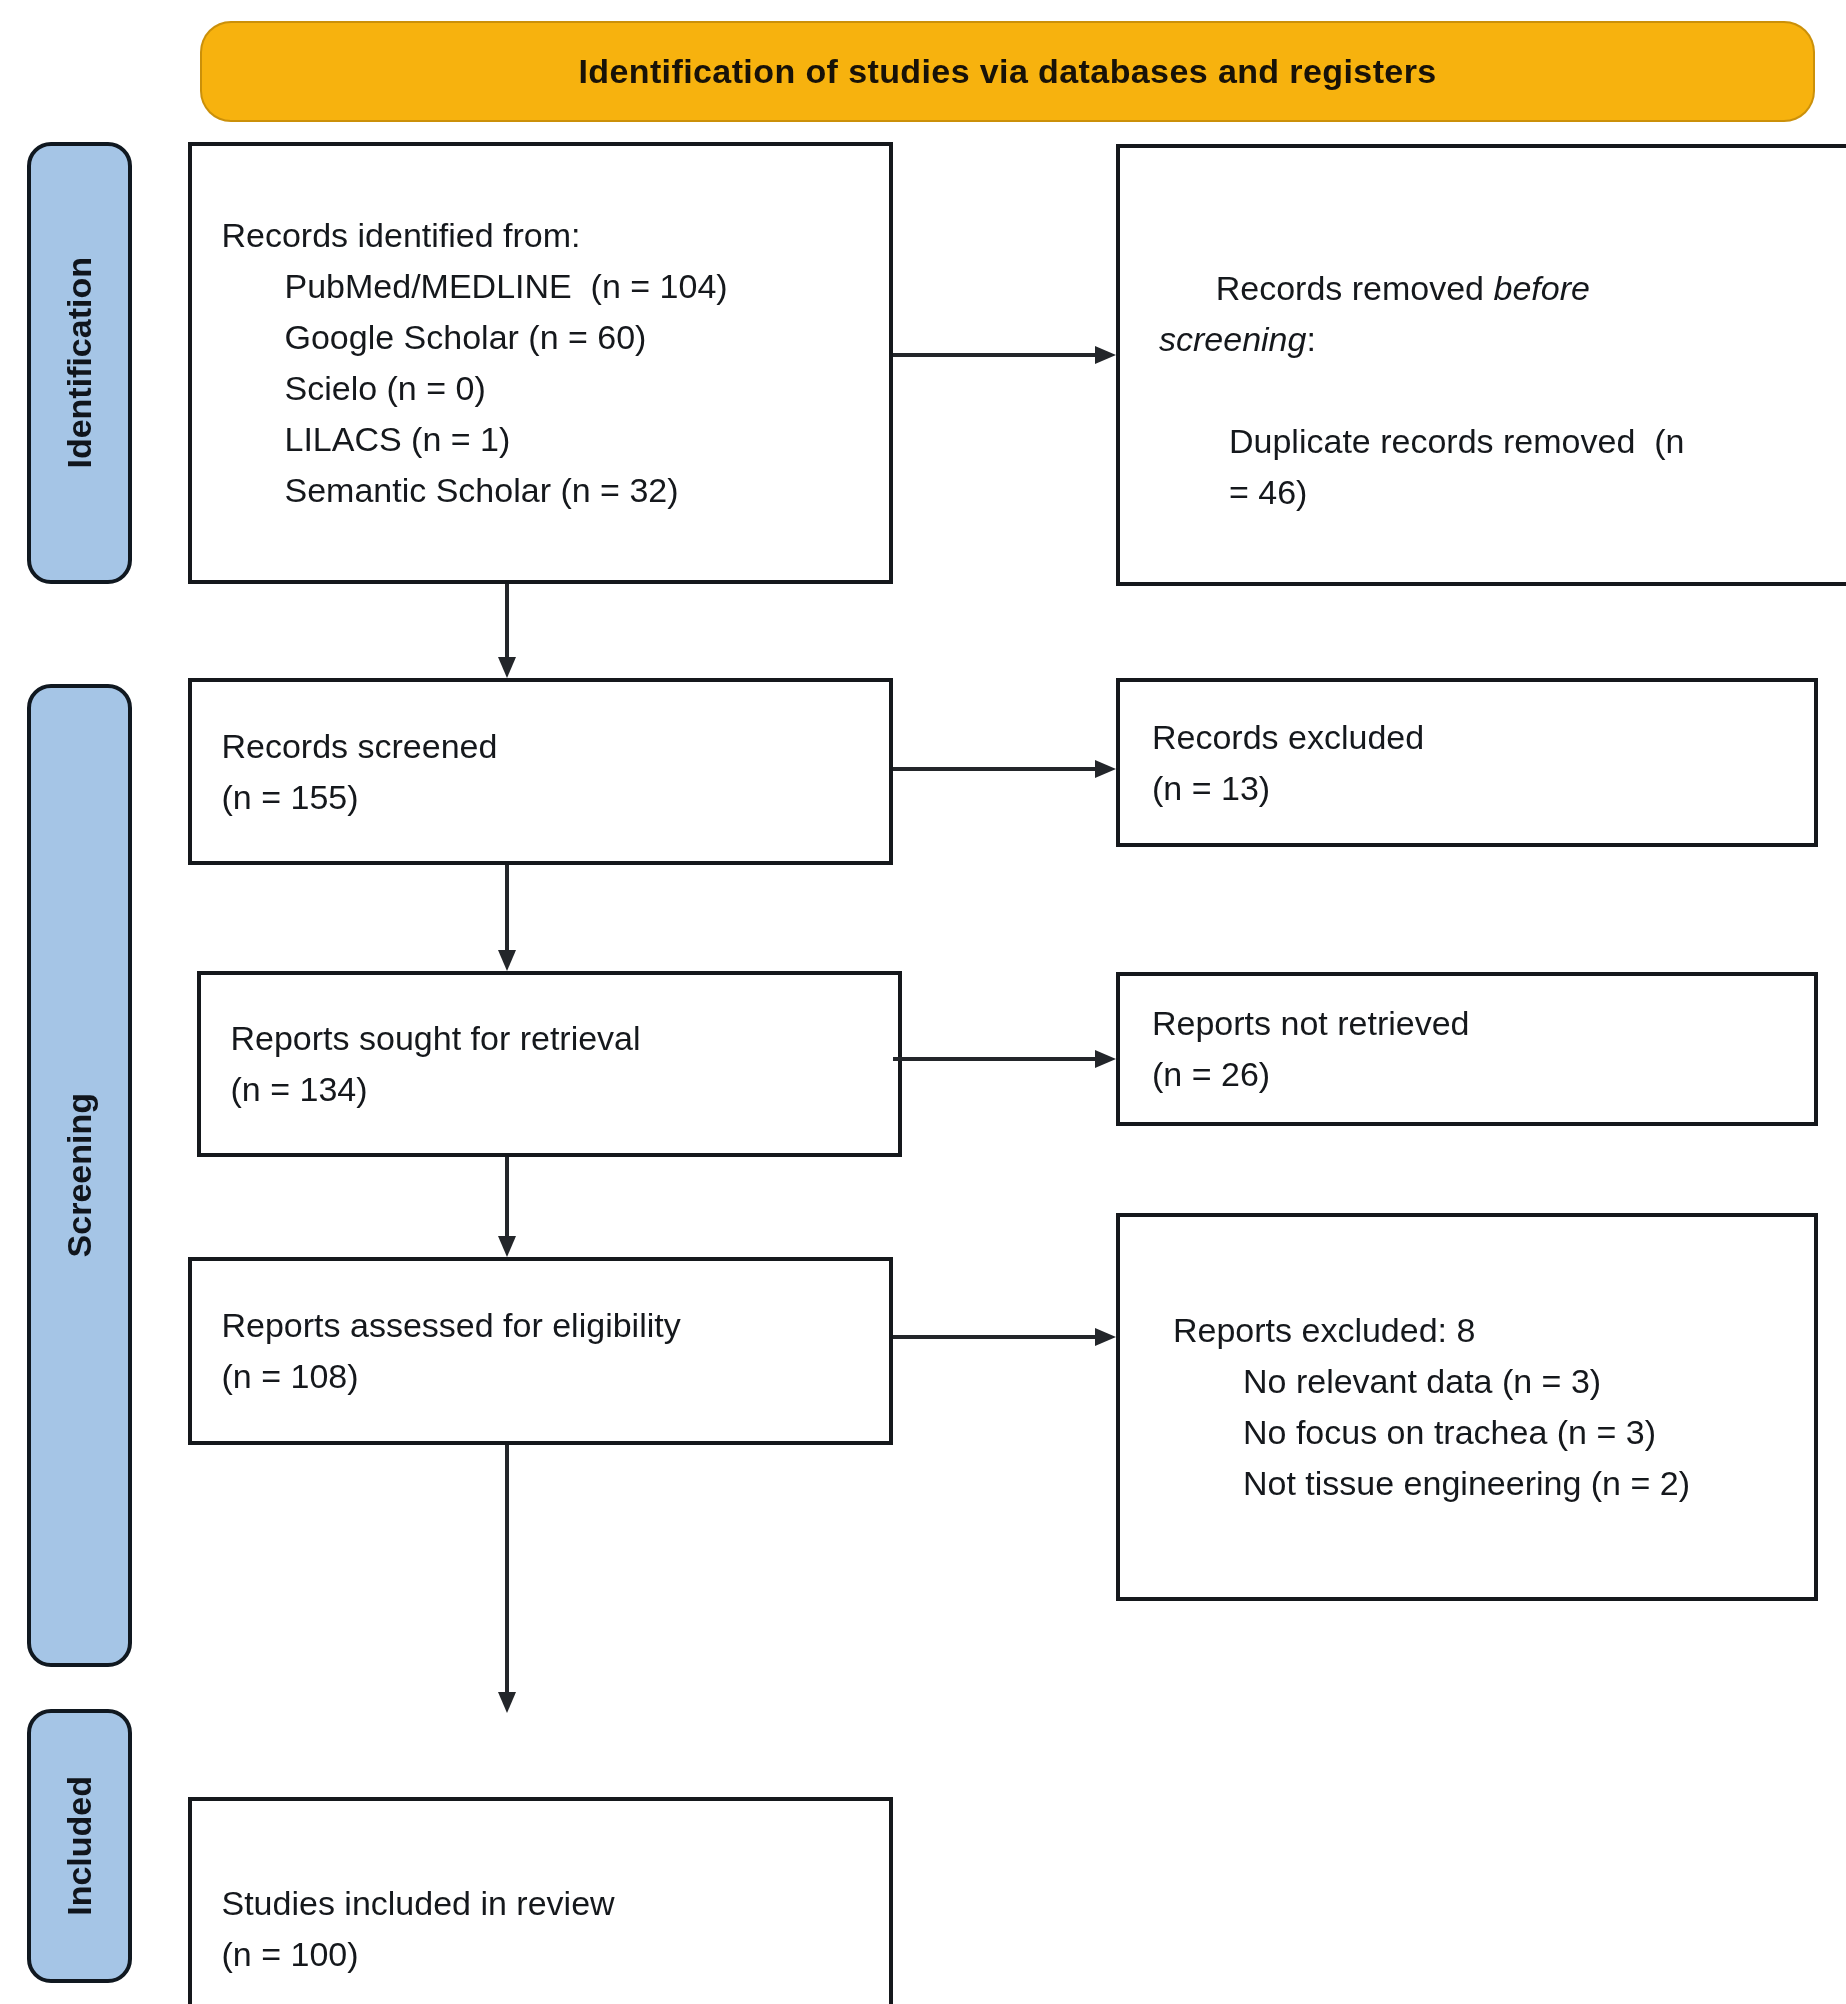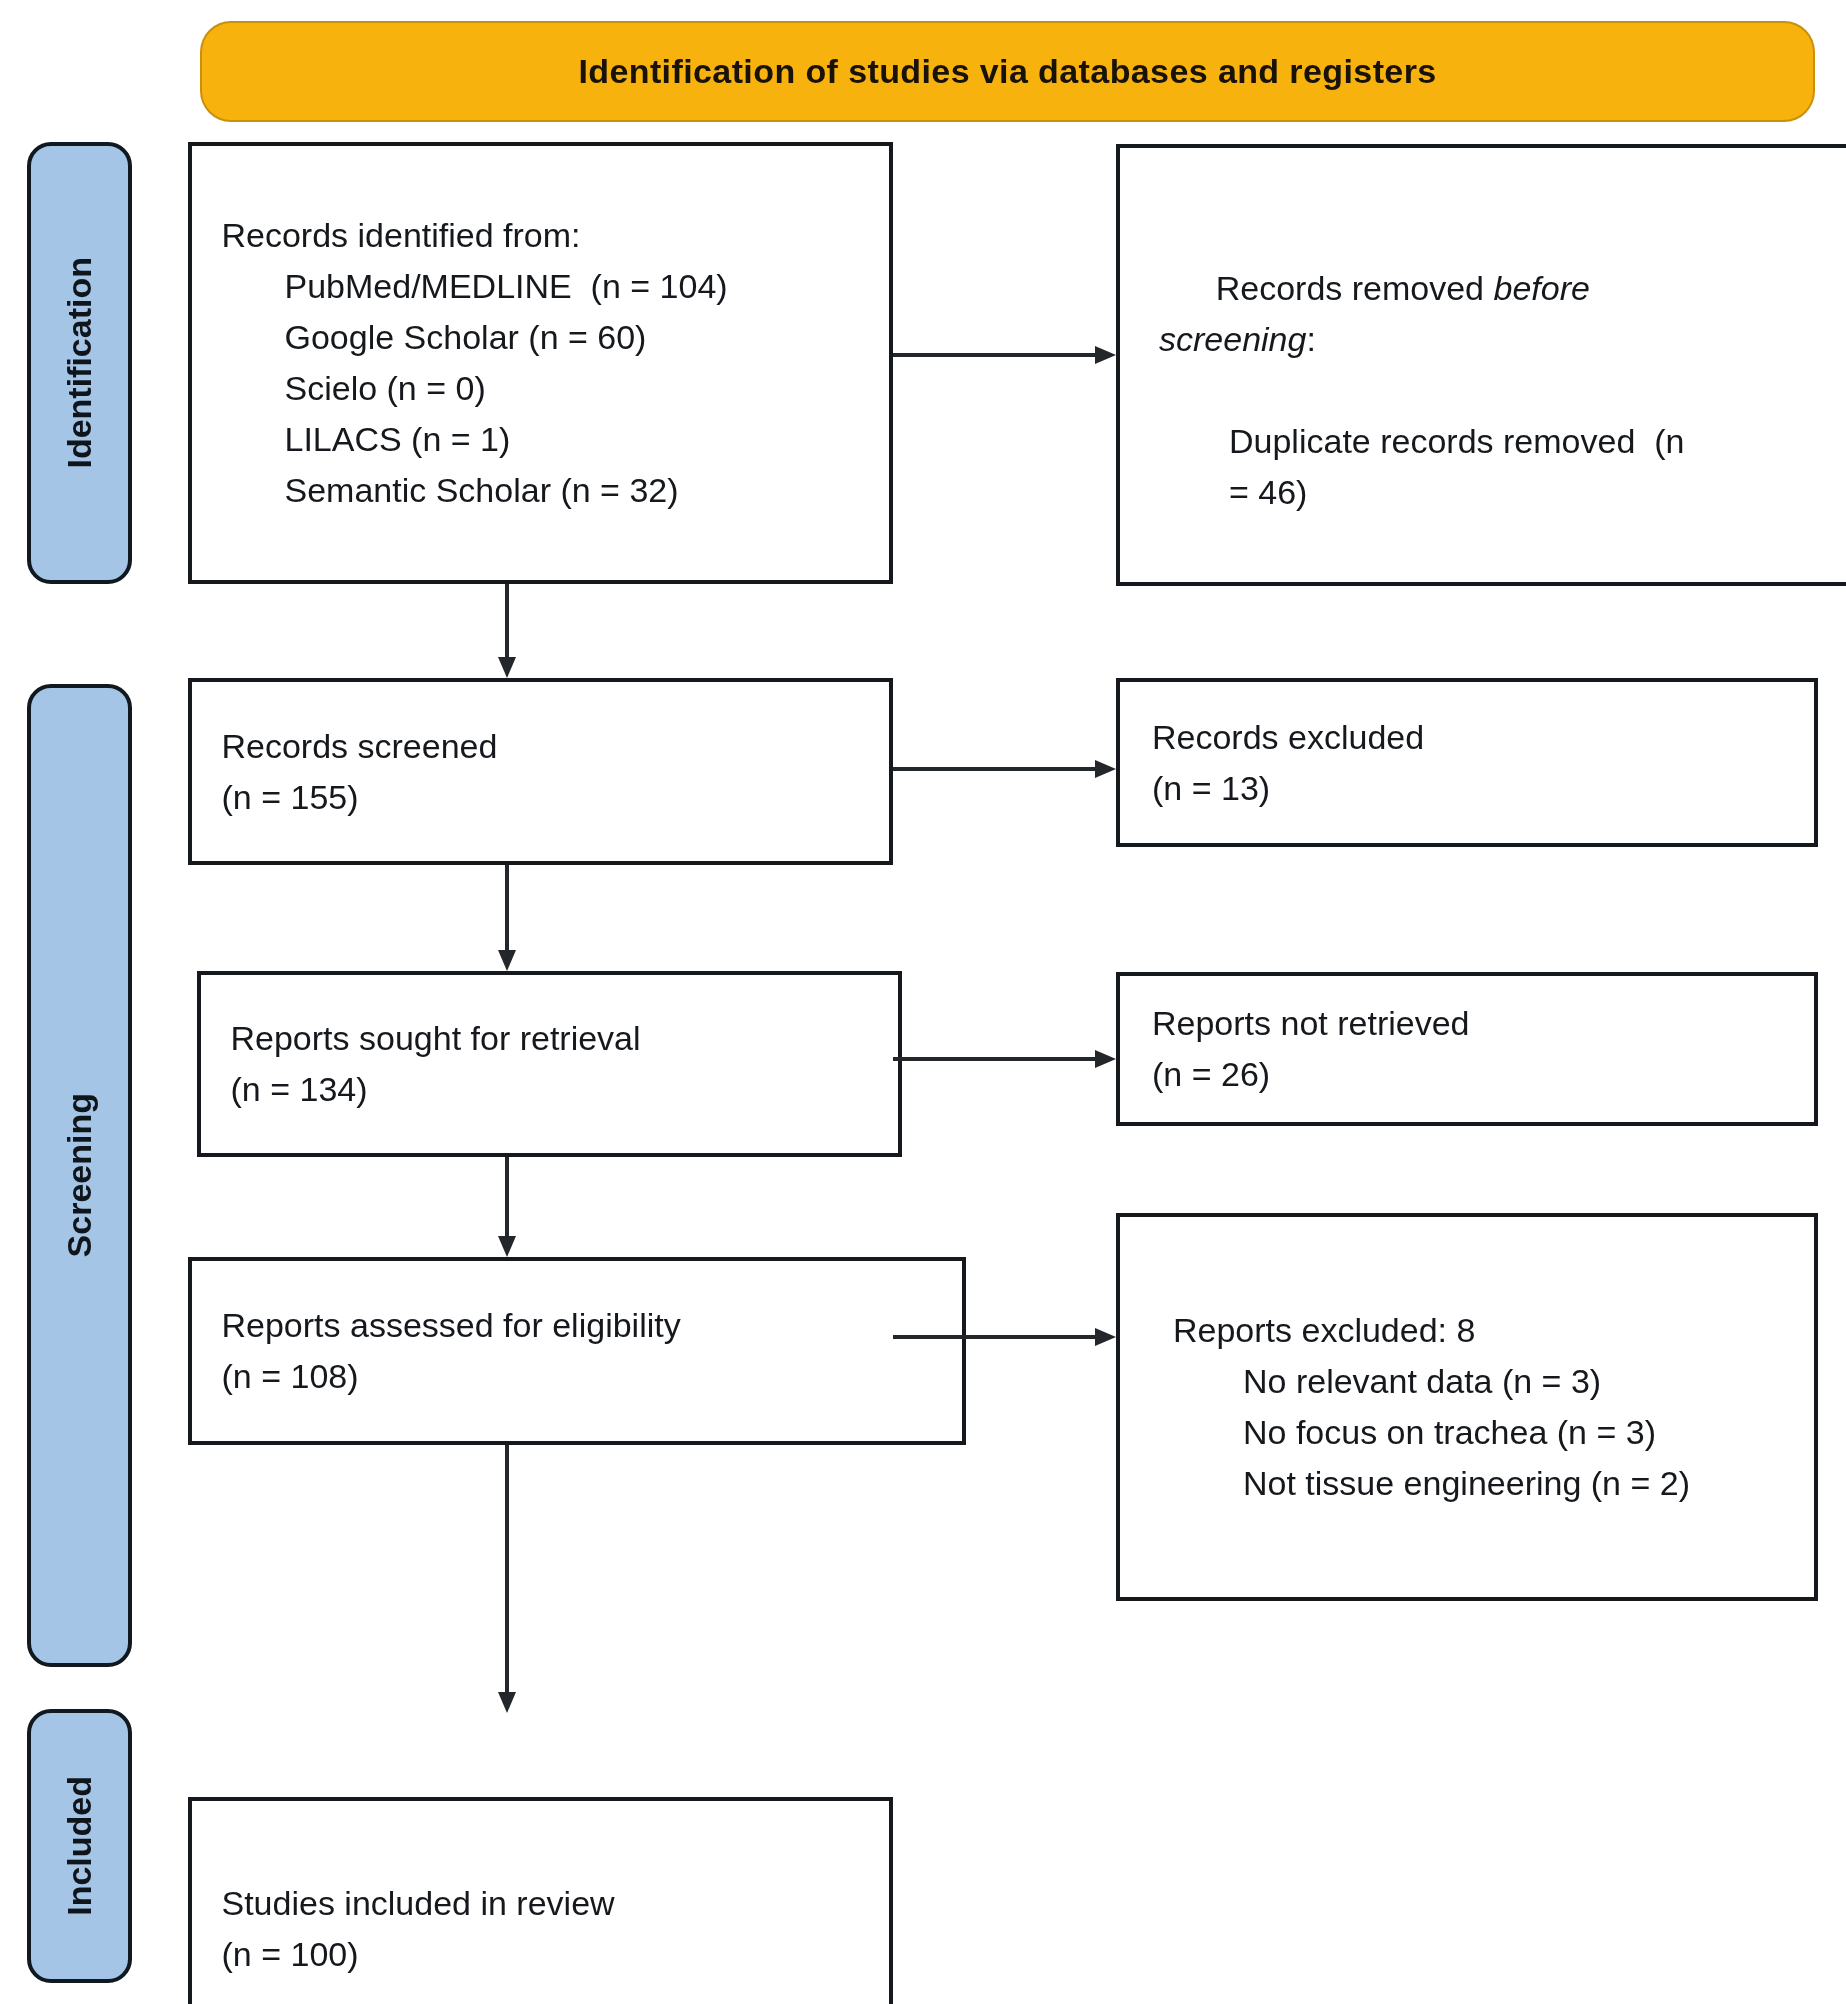--- a/index.html
+++ b/index.html
@@ -72,21 +72,21 @@
   }
   .wbox .line { white-space: pre-wrap; }
   .indent  { margin-left: 63px;  }
   .indent2 { margin-left: 70px; }
   .it { font-style: italic; }
 
   
   #box-records-identified { left: 188px; top: 142px;  width: 705px; height: 442px; padding: 14px 21px 14px 29.5px; }
   #box-records-screened   { left: 188px; top: 678px;  width: 705px; height: 187px; padding: 7px 21px 7px 29.5px; }
   #box-reports-sought     { left: 197px; top: 971px; width: 705px; height: 186px; padding: 7px 21px 7px 29.5px; }
-  #box-reports-assessed   { left: 188px; top: 1257px; width: 778px; height: 188px; padding: 7px 21px 7px 29.5px; }
+  #box-reports-assessed   { left: 188px; top: 1257px; width: 705px; height: 188px; padding: 7px 21px 7px 29.5px; }
   #box-studies-included   { left: 188px; top: 1797px; width: 705px; height: 263px; padding: 7px 21px 7px 29.5px; }
 
   
   #box-records-removed      { left: 1116px; top: 144px;  width: 772px; height: 442px; padding: 14px 17.6px 14px 39px; }
   #box-records-excluded     { left: 1116px; top: 678px;  width: 702px; height: 169px; padding: 7px 17.6px 7px 32px; }
   #box-reports-not-retrieved{ left: 1116px; top: 972px; width: 702px; height: 154px; padding: 7px 17.6px 7px 32px; }
   #box-reports-excluded     { left: 1116px; top: 1213px; width: 702px; height: 388px; padding: 7px 17.6px 7px 53px; }
 
   #box-records-removed .intro { max-width: 449px; }
   #box-records-removed .indent2 { max-width: 477px; }

